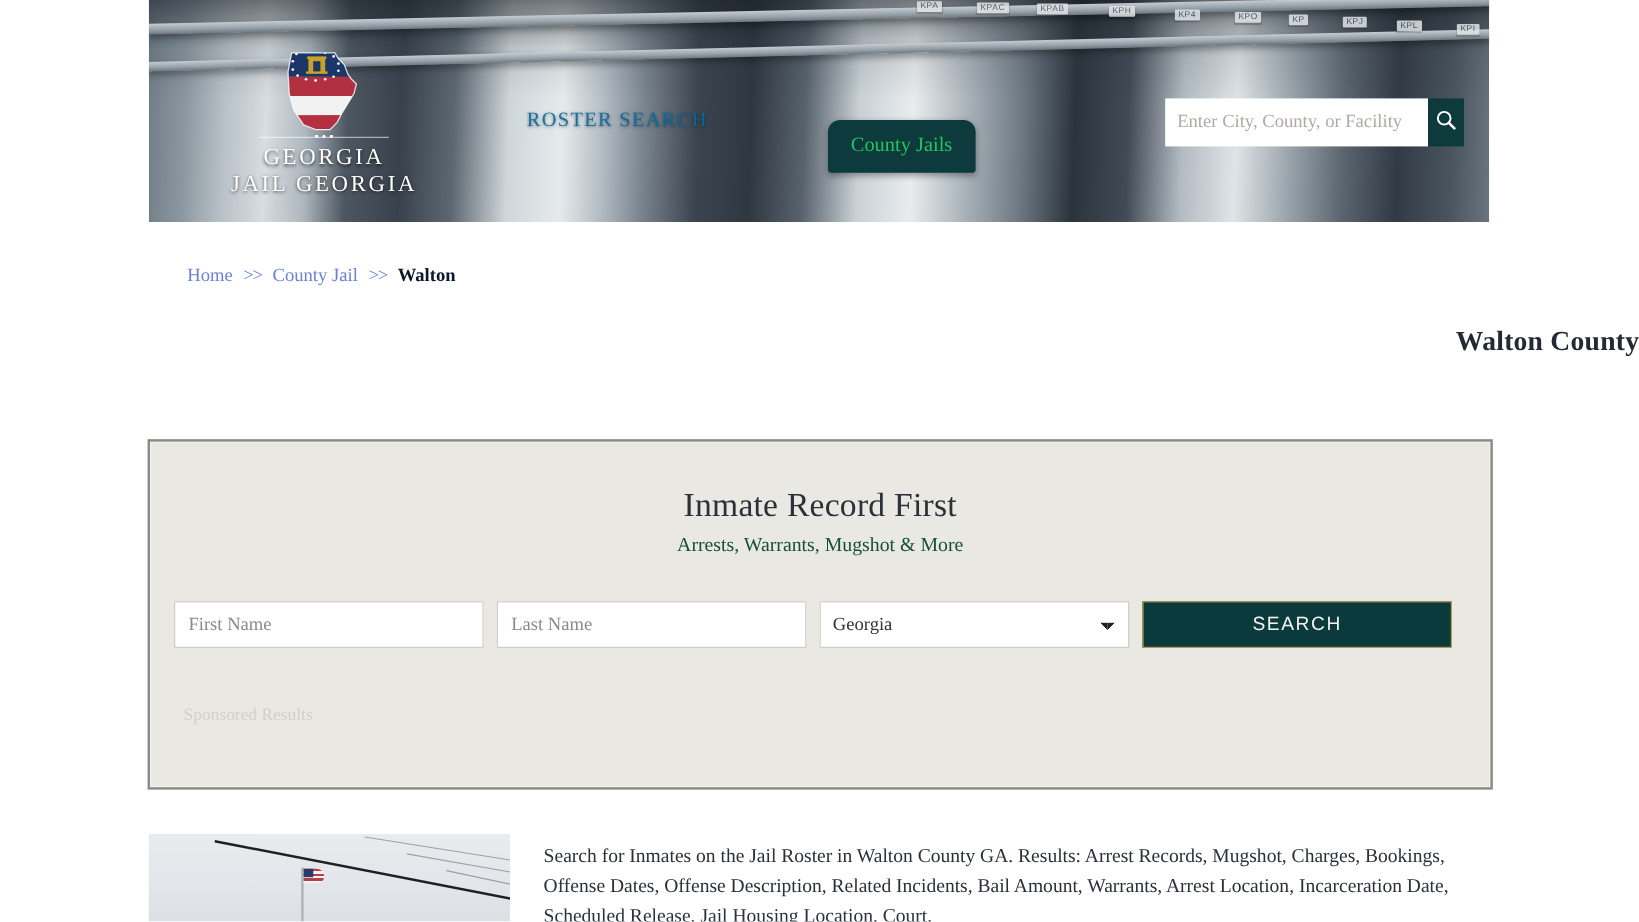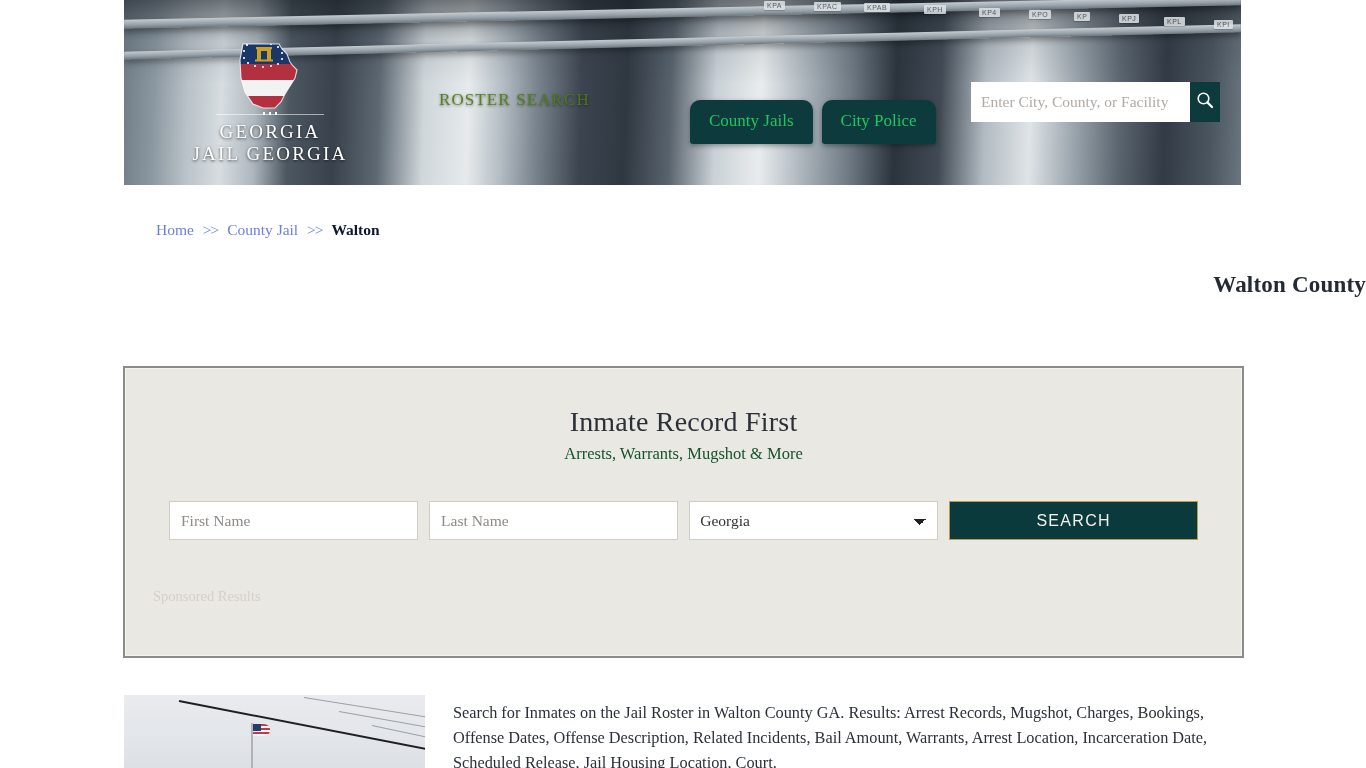--- a/index.html
+++ b/index.html
@@ -75,21 +75,21 @@
   }
   .logo-text-1, .logo-text-2 {
     color: #fff; letter-spacing: 2.2px; line-height: 1.15;
     text-shadow: 0 1px 3px rgba(0,0,0,.7);
     font-size: 19px;
   }
   .logo-text-2 { font-size: 19px; }
 
   .roster-search-word {
     position: absolute; left: 315px; top: 90px;
-    color: #4d7c0f;
+    color: #0369a1;
     font-size: 17px; letter-spacing: 1.1px;
     text-shadow: 0 1px 3px rgba(0,0,0,.55);
     opacity: .92;
     z-index: 4;
   }
 
   .nav-tabs { position: absolute; left: 566px; top: 78px; display: flex; gap: 9px; z-index: 5; }
   .nav-tab {
     background: #0c3a3d;
     color: #22c55e;
@@ -148,21 +148,21 @@
   .panel-title {
     text-align: center; margin-top: 38px;
     font-size: 28px; color: #2b3039; letter-spacing: .2px;
   }
   .panel-sub {
     text-align: center; margin-top: 6px;
     font-size: 16.5px; color: #14532d;
   }
   .form-row {
     display: flex; align-items: center;
-    margin-top: 37px; padding: 0 44px;
+    margin-top: 37px; padding: 0 20px;
     gap: 11px;
     border-radius: 18px;
   }
   .form-row input[type=text] {
     height: 39px; border: 1px solid #cfcdc8; background: #fff;
     font-family: "Liberation Serif", serif; font-size: 15.5px;
     color: #333; padding: 0 11px; outline: none;
   }
   .form-row input[type=text]::placeholder { color: #8e8a86; }
   .fld-first { width: 258px; }
@@ -285,21 +285,20 @@
       </div>
       <div class="logo-rule"></div>
       <div class="logo-text-1">GEORGIA</div>
       <div class="logo-text-2">JAIL GEORGIA</div>
     </div>
 
     <div class="roster-search-word">ROSTER SEARCH</div>
 
     <div class="nav-tabs">
       <div class="nav-tab">County Jails</div>
-      <div class="nav-tab">City Police</div>
     </div>
 
     <div class="header-search">
       <input type="text" placeholder="Enter City, County, or Facility" style="">
       <div class="header-search-btn">
         <span>
           <svg width="18" height="18" viewBox="0 0 18 18" aria-hidden="true">
             <circle cx="7.5" cy="7.5" r="5.3" fill="none" stroke="#ffffff" stroke-width="1.6"></circle>
             <line x1="11.4" y1="11.4" x2="16" y2="16" stroke="#ffffff" stroke-width="2.2" stroke-linecap="round"></line>
           </svg>

